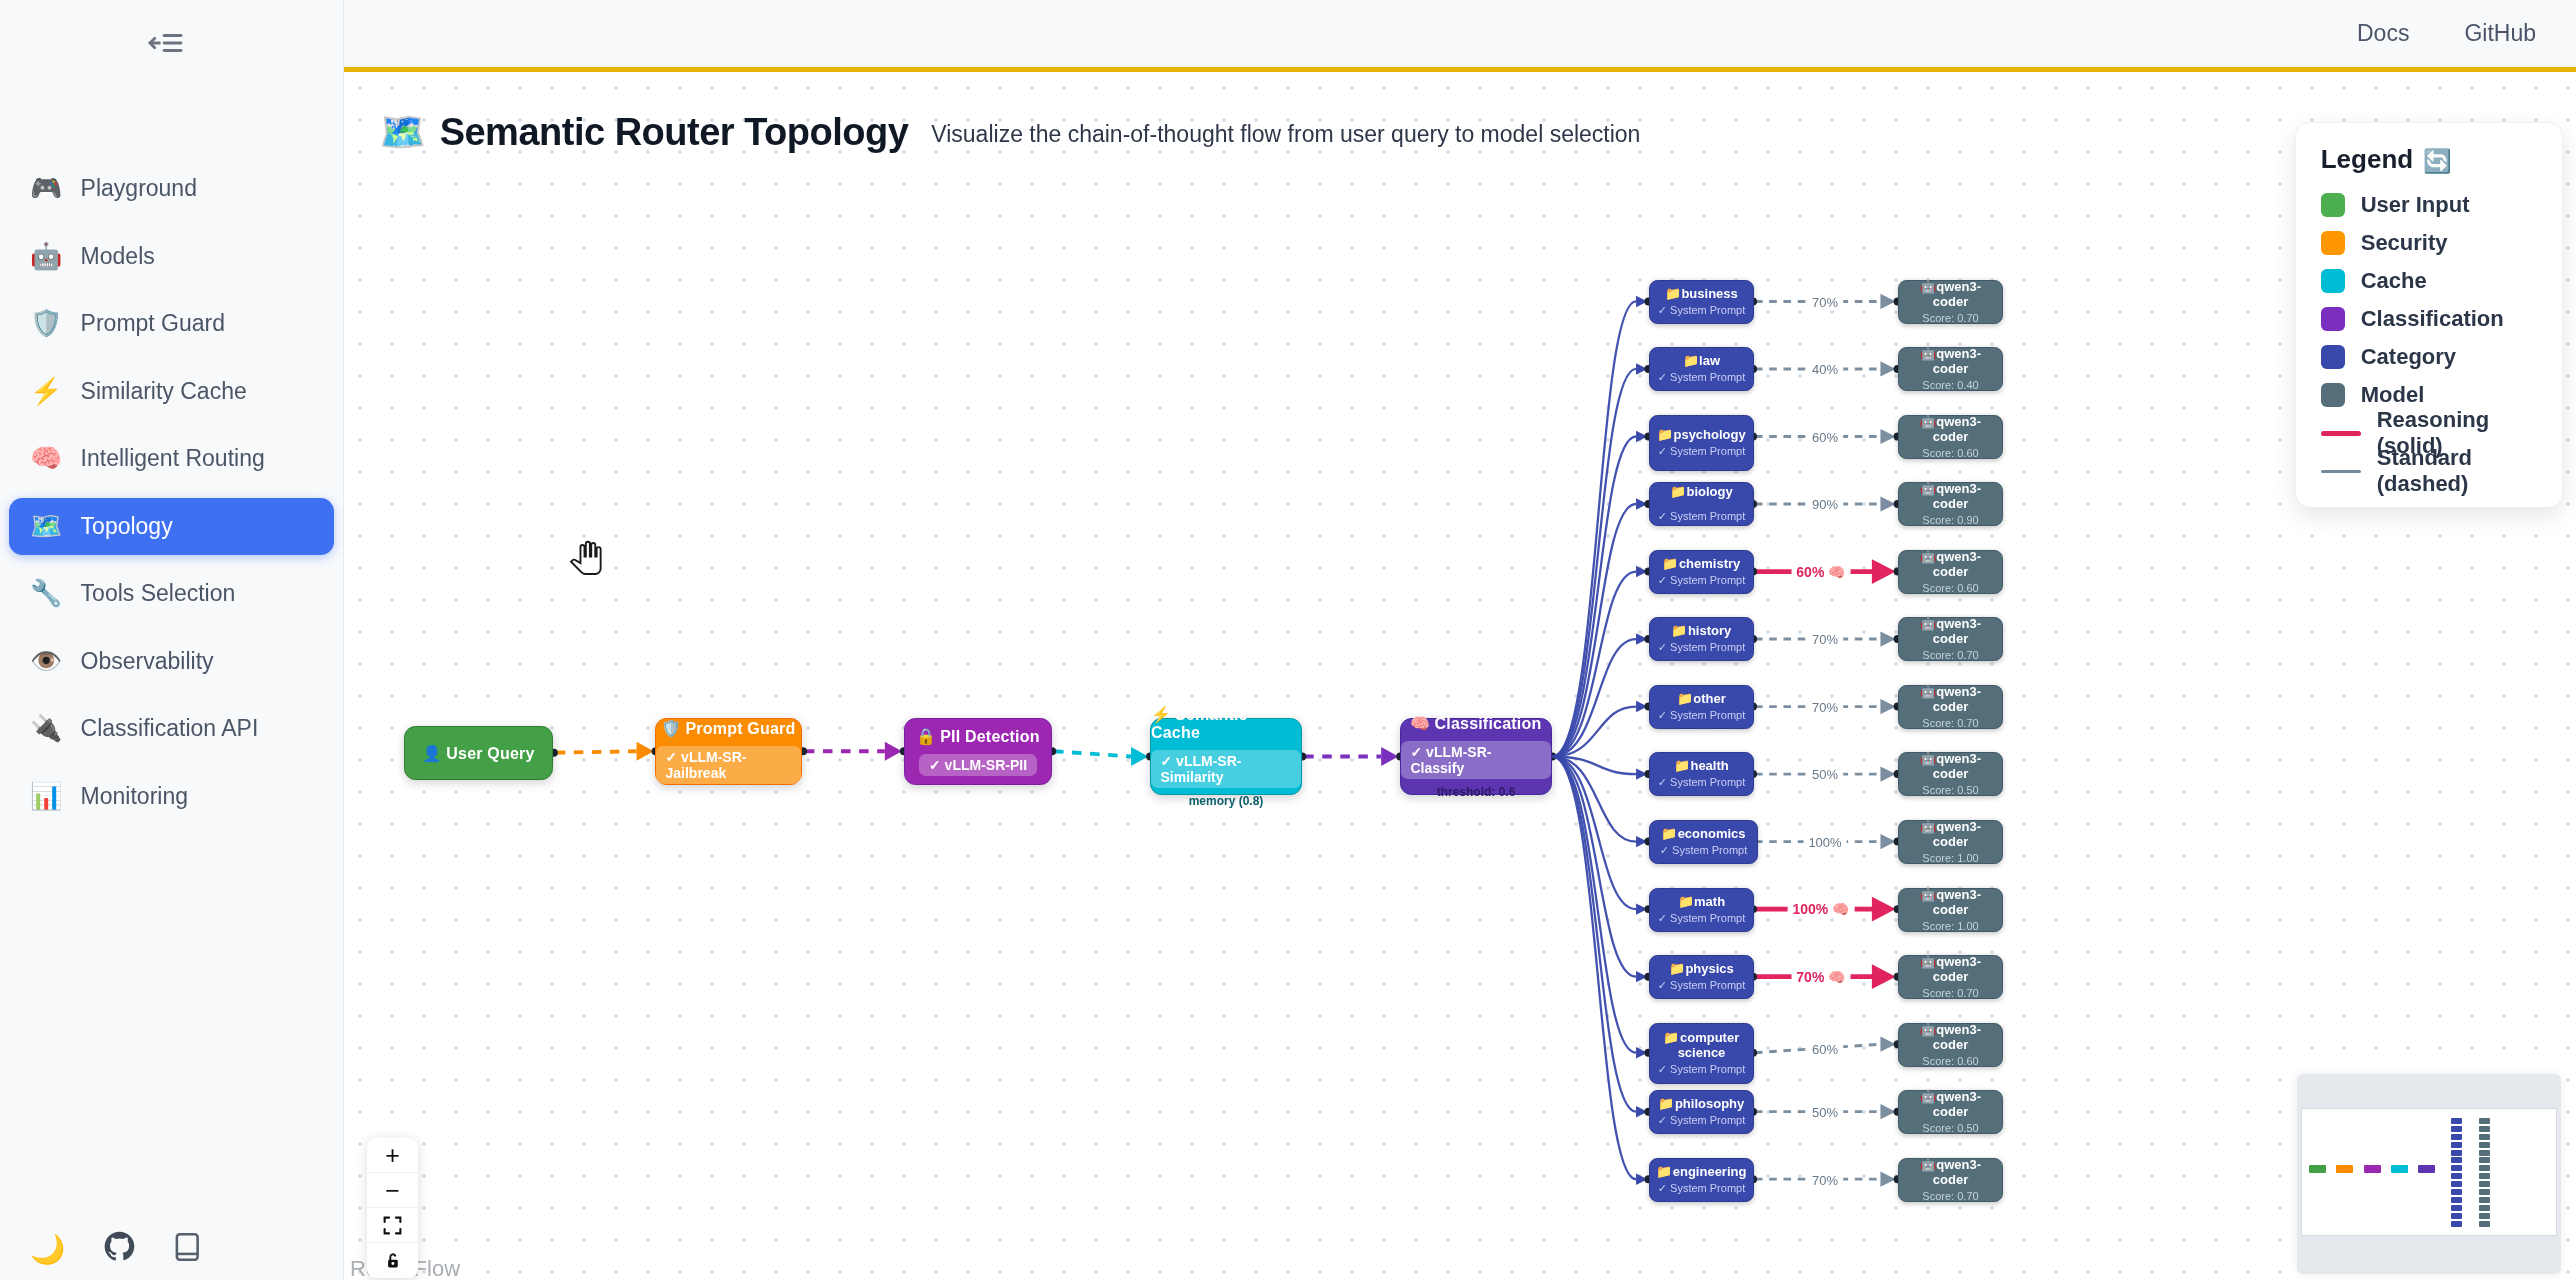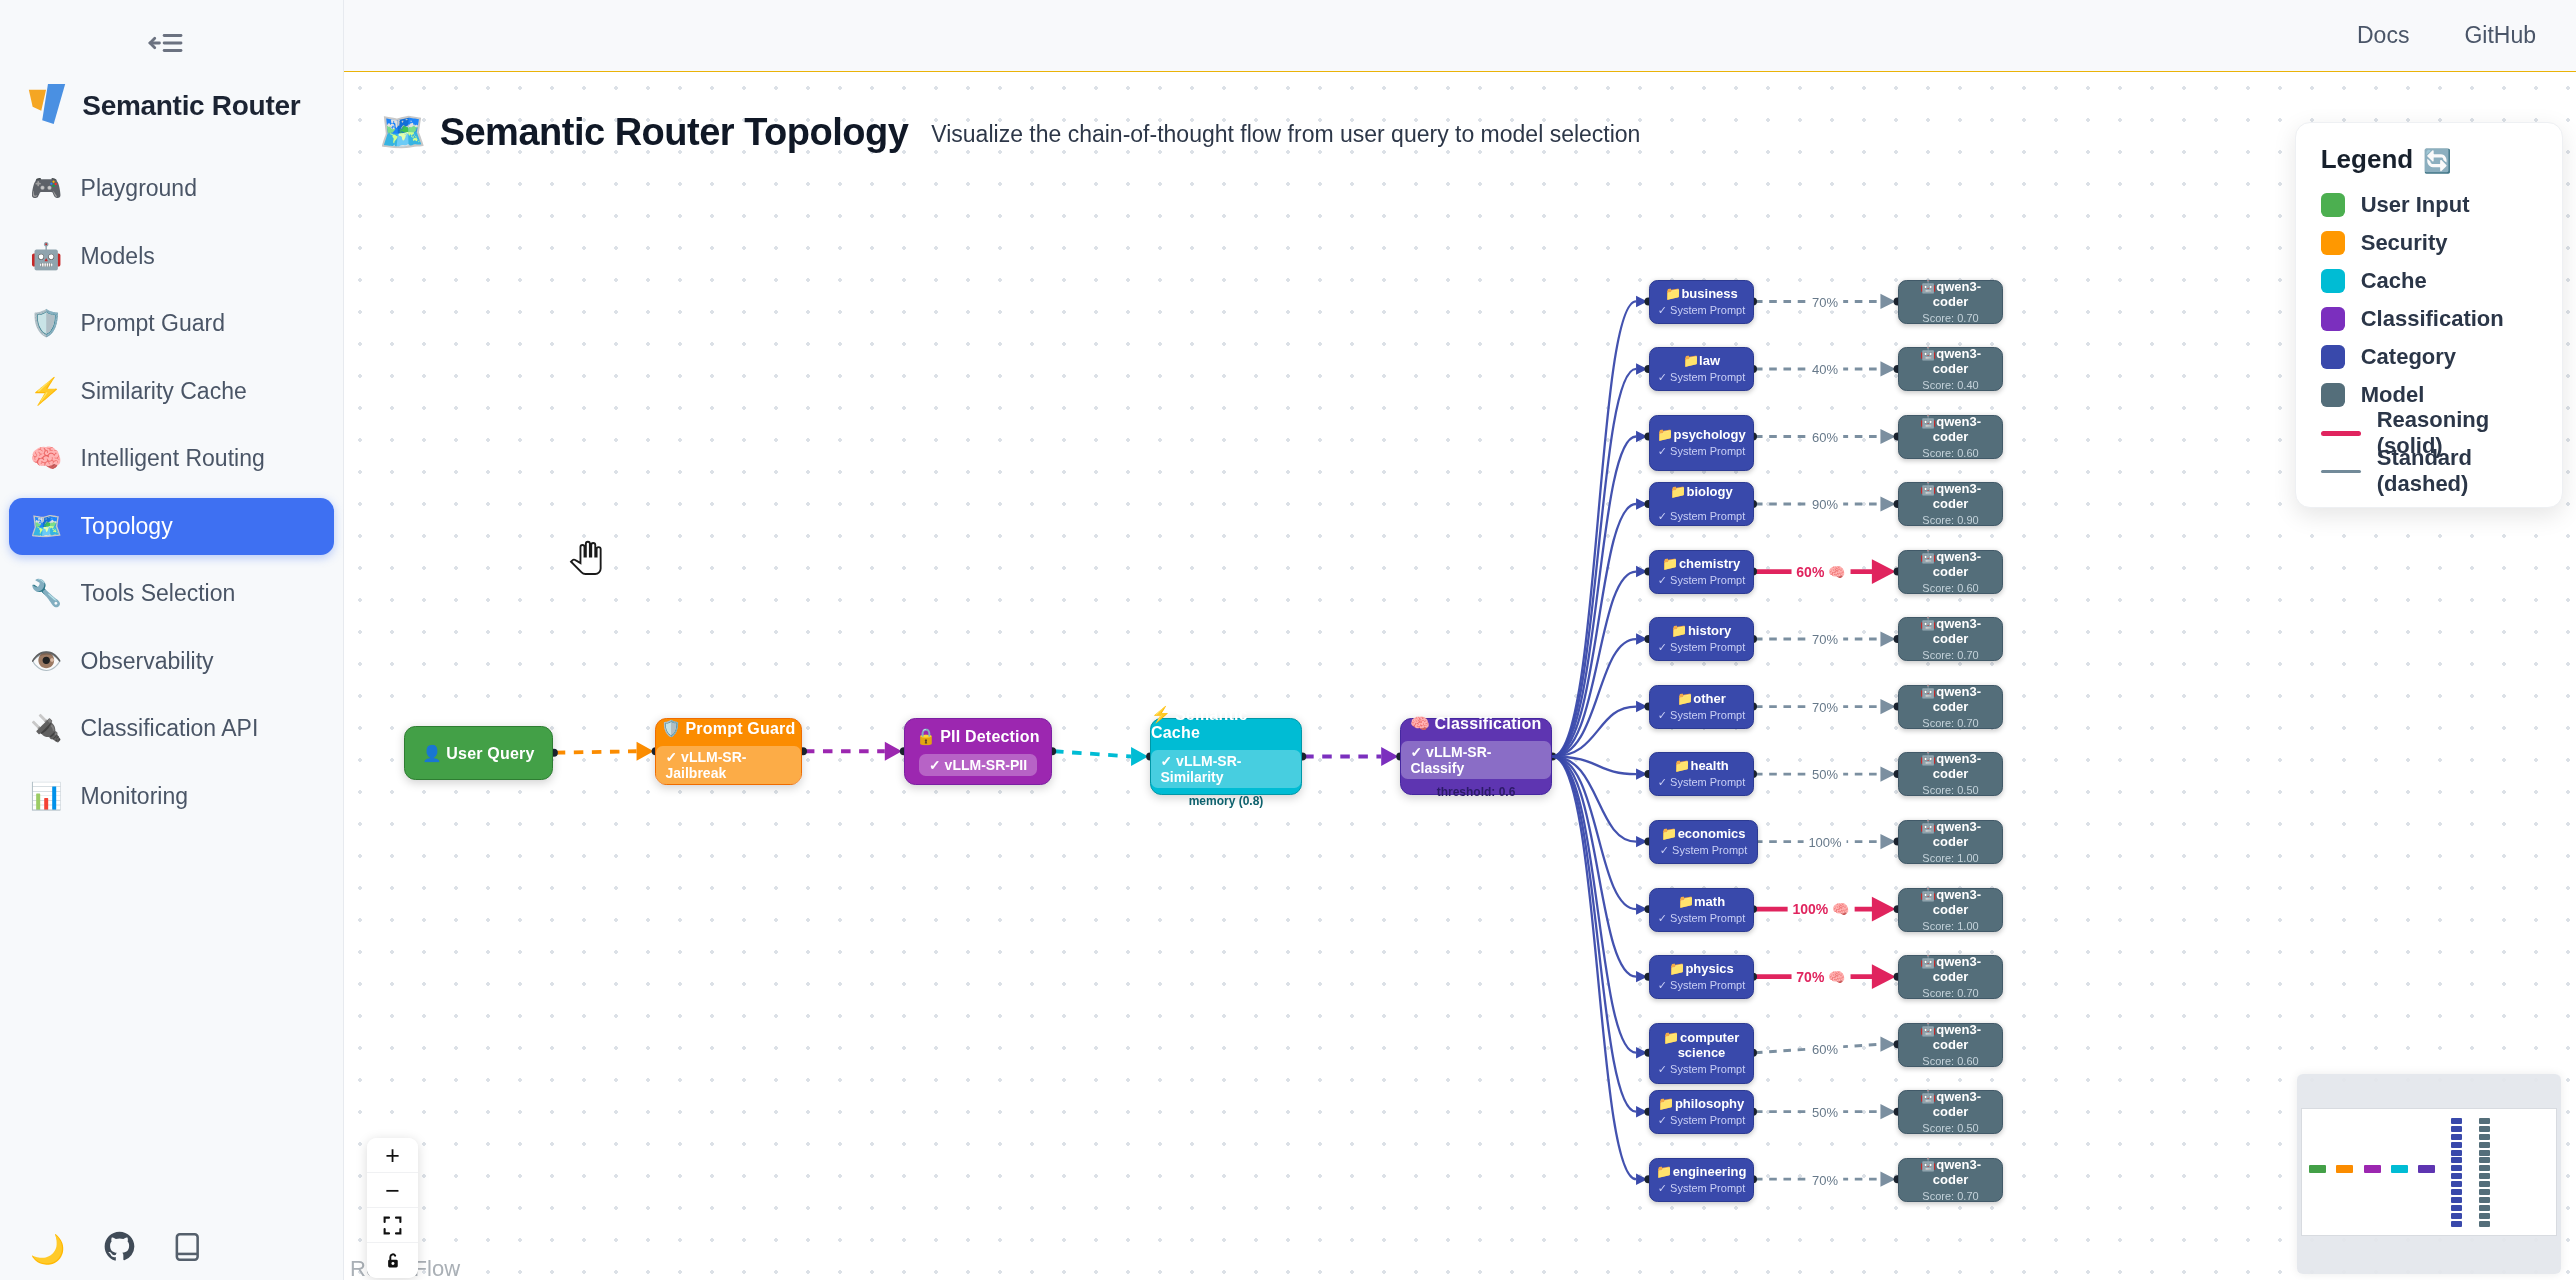--- a/index.html
+++ b/index.html
@@ -11,21 +11,21 @@
   .brand { position: absolute; left: 25px; top: 80px; display: flex; align-items: center; gap: 13.3px; }
   .brand-name { font-size: 28px; font-weight: 700; color: #1c2433; letter-spacing: -0.3px; }
   .nav { position: absolute; top: 160px; left: 8.6px; right: 8.6px; }
   .nav-item { display: flex; align-items: center; gap: 17px; height: 57px; margin-bottom: 10.5px; padding-left: 21px; border-radius: 13.3px; color: #4a5566; font-size: 23px; font-weight: 500; cursor: pointer; }
   .nav-icon { font-size: 26px; width: 34px; text-align: center; }
   .nav-item.active { background: #3e70f2; color: #fff; box-shadow: 0 2.9px 9.5px rgba(62,112,242,.35); }
   .sidebar-footer { position: absolute; bottom: 13.3px; left: 30px; display: flex; gap: 38px; align-items: center; }
   .sidebar-footer button { background: none; border: none; cursor: pointer; font-size: 28.5px; line-height: 1; }
 
   
-  .topbar { position: absolute; left: 344px; top: 0; width: 2232px; height: 72px; background: #f8f9fb; border-bottom: 1px solid #eab308; display: flex; justify-content: flex-end; align-items: center; gap: 55px; padding-right: 40px; z-index: 9; }
+  .topbar { position: absolute; left: 344px; top: 0; width: 2232px; height: 72px; background: #f8f9fb; border-bottom: 5px solid #eab308; display: flex; justify-content: flex-end; align-items: center; gap: 55px; padding-right: 40px; z-index: 9; }
   .topbar a { font-size: 23px; color: #4a5568; text-decoration: none; cursor: pointer; }
 
   
   .canvas-bg { position: absolute; left: 344px; top: 72px; width: 2232px; height: 1208px; background-color: #fff;
     background-image: radial-gradient(circle, #dce1e7 1.7px, transparent 1.7px); background-size: 32px 32px; z-index: 0; }
   #edges { position: absolute; left: 0; top: 0; width: 2576px; height: 1280px; z-index: 1; pointer-events: none; }
   #stage { position: absolute; left: 0; top: 0; width: 2576px; height: 1280px; z-index: 2; pointer-events: none; }
   #stage > div { pointer-events: auto; }
 
   .page-header { position: absolute; left: 379px; top: 110px; display: flex; align-items: center; z-index: 4; }
@@ -78,29 +78,20 @@
     <svg width="38" height="30" viewBox="0 0 40 32">
       <g stroke="#6b7280" stroke-width="3" stroke-linecap="round" fill="none">
         <line x1="18" y1="8" x2="36" y2="8"></line>
           <line x1="18" y1="16" x2="36" y2="16"></line>
           <line x1="18" y1="24" x2="36" y2="24"></line>
         <line x1="13" y1="16" x2="3" y2="16"></line>
           <polyline points="8,11 3,16 8,21"></polyline>
       </g>
     </svg>
   </button>
-  <div class="brand">
-    <span>
-      <svg width="44" height="48" viewBox="0 0 46 50">
-        <polygon points="4,10 22,10 17,32 8,28" fill="#f5a623"></polygon>
-        <polygon points="24,4 42,4 30,46 18,42" fill="#4a90e2"></polygon>
-      </svg>
-    </span>
-    <span class="brand-name">Semantic Router</span>
-  </div>
   <nav class="nav" id="nav">
       <div class="nav-item">
         <span class="nav-icon">🎮</span>
         <span>Playground</span>
       </div>
       <div class="nav-item">
         <span class="nav-icon">🤖</span>
         <span>Models</span>
       </div>
       <div class="nav-item">

